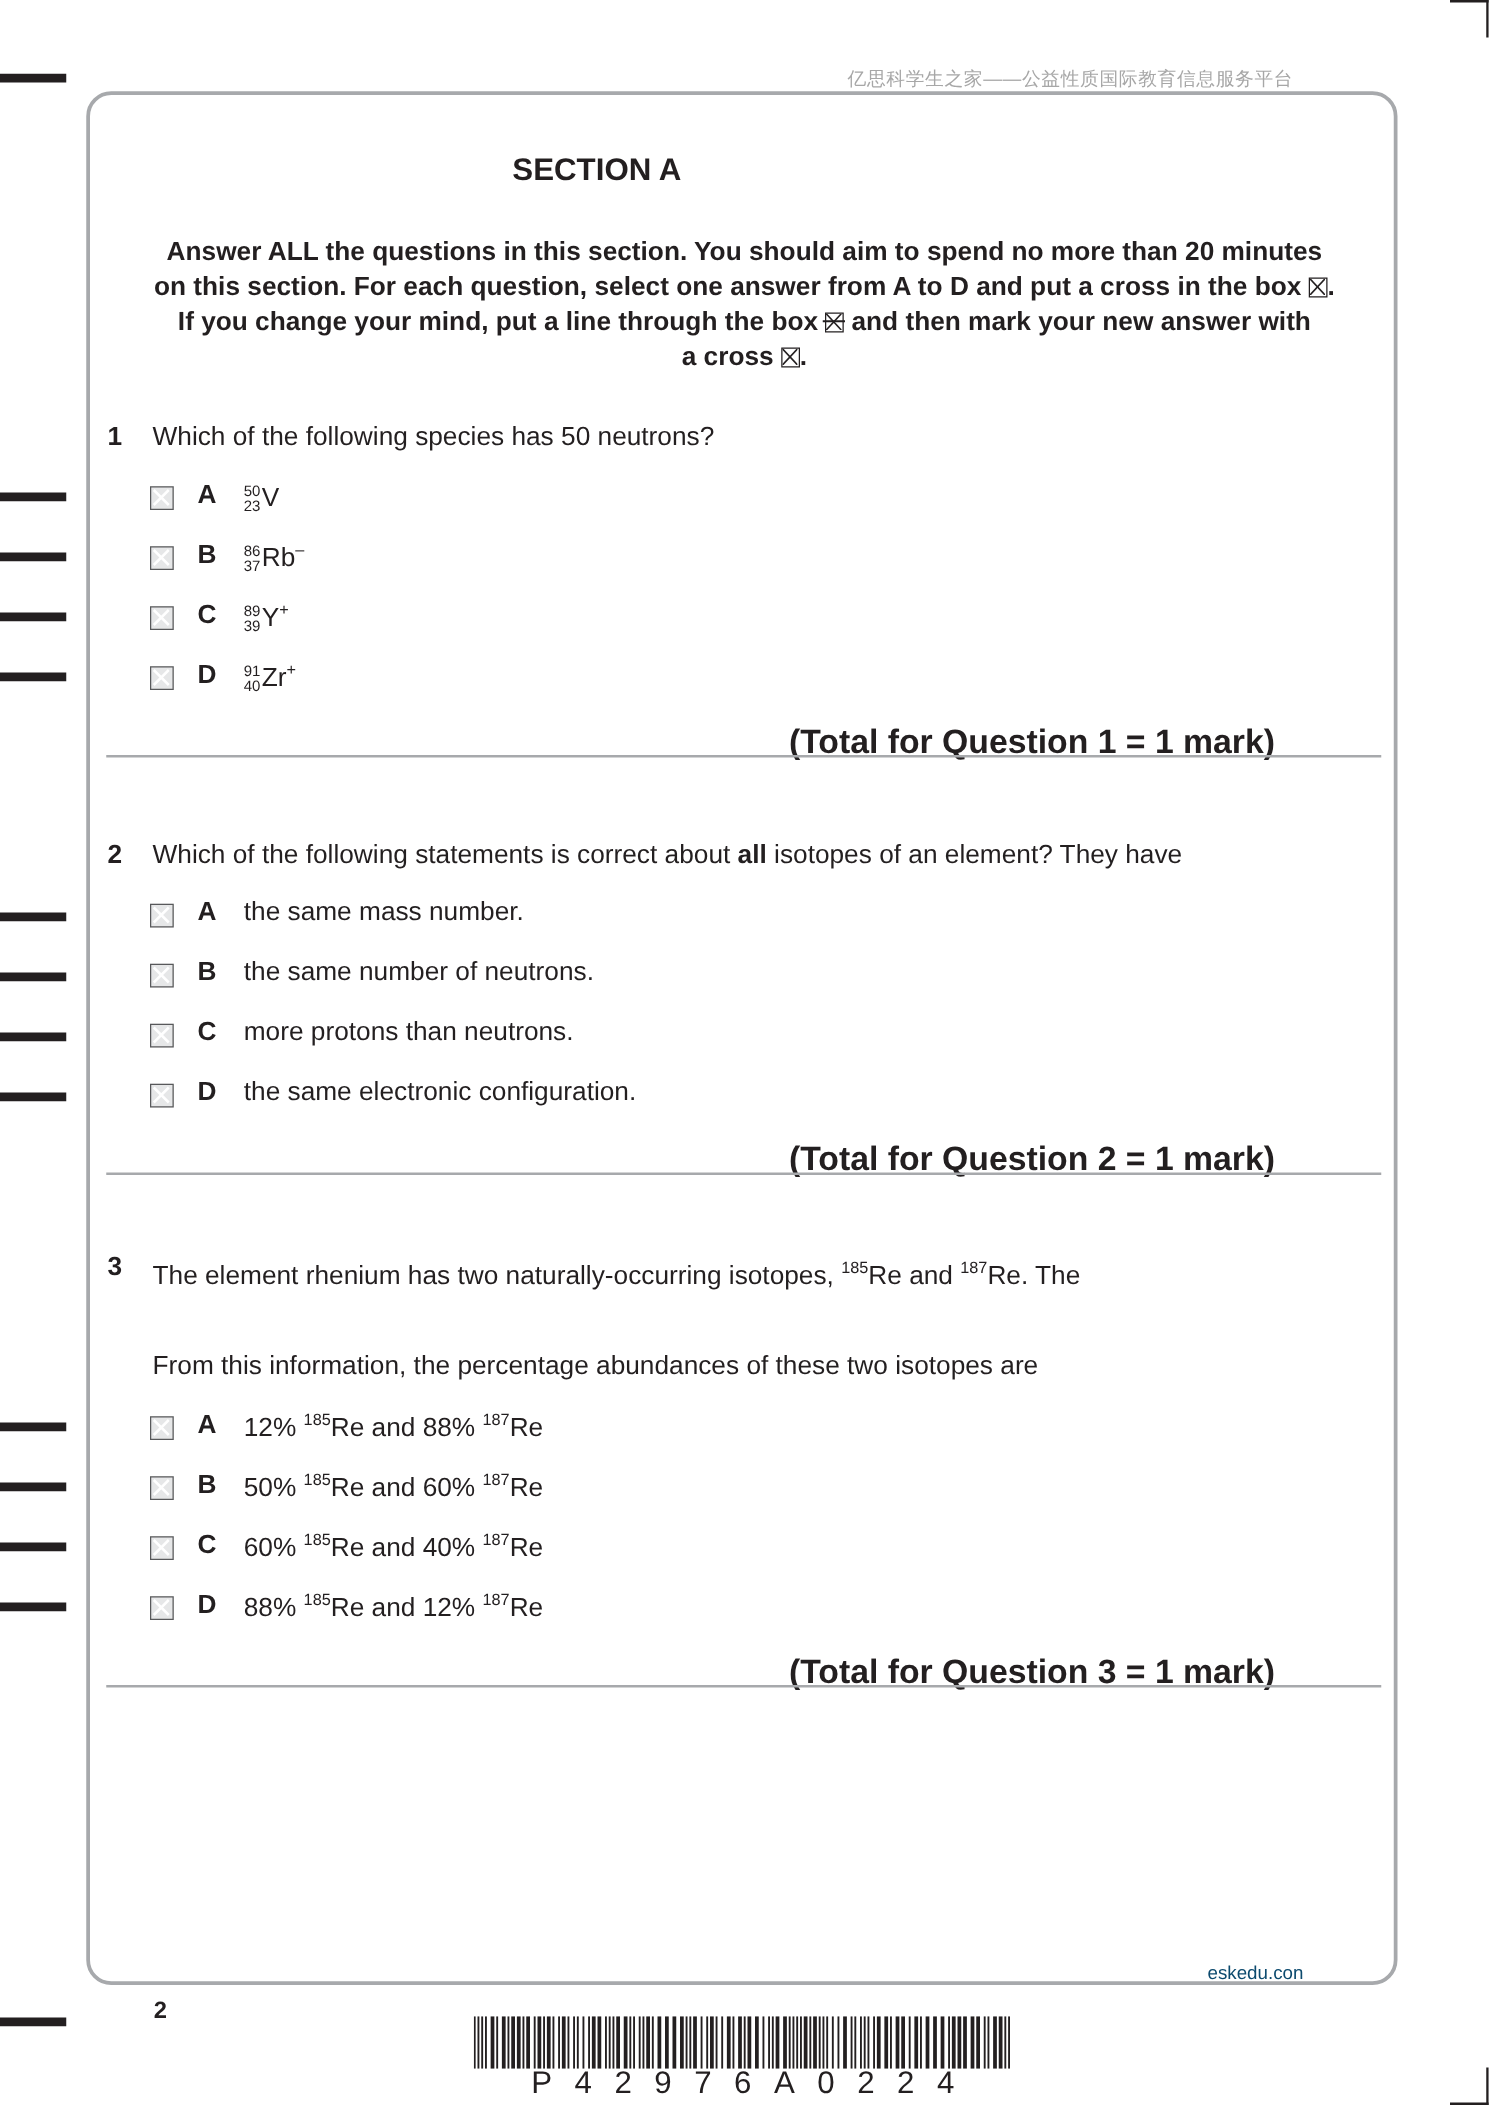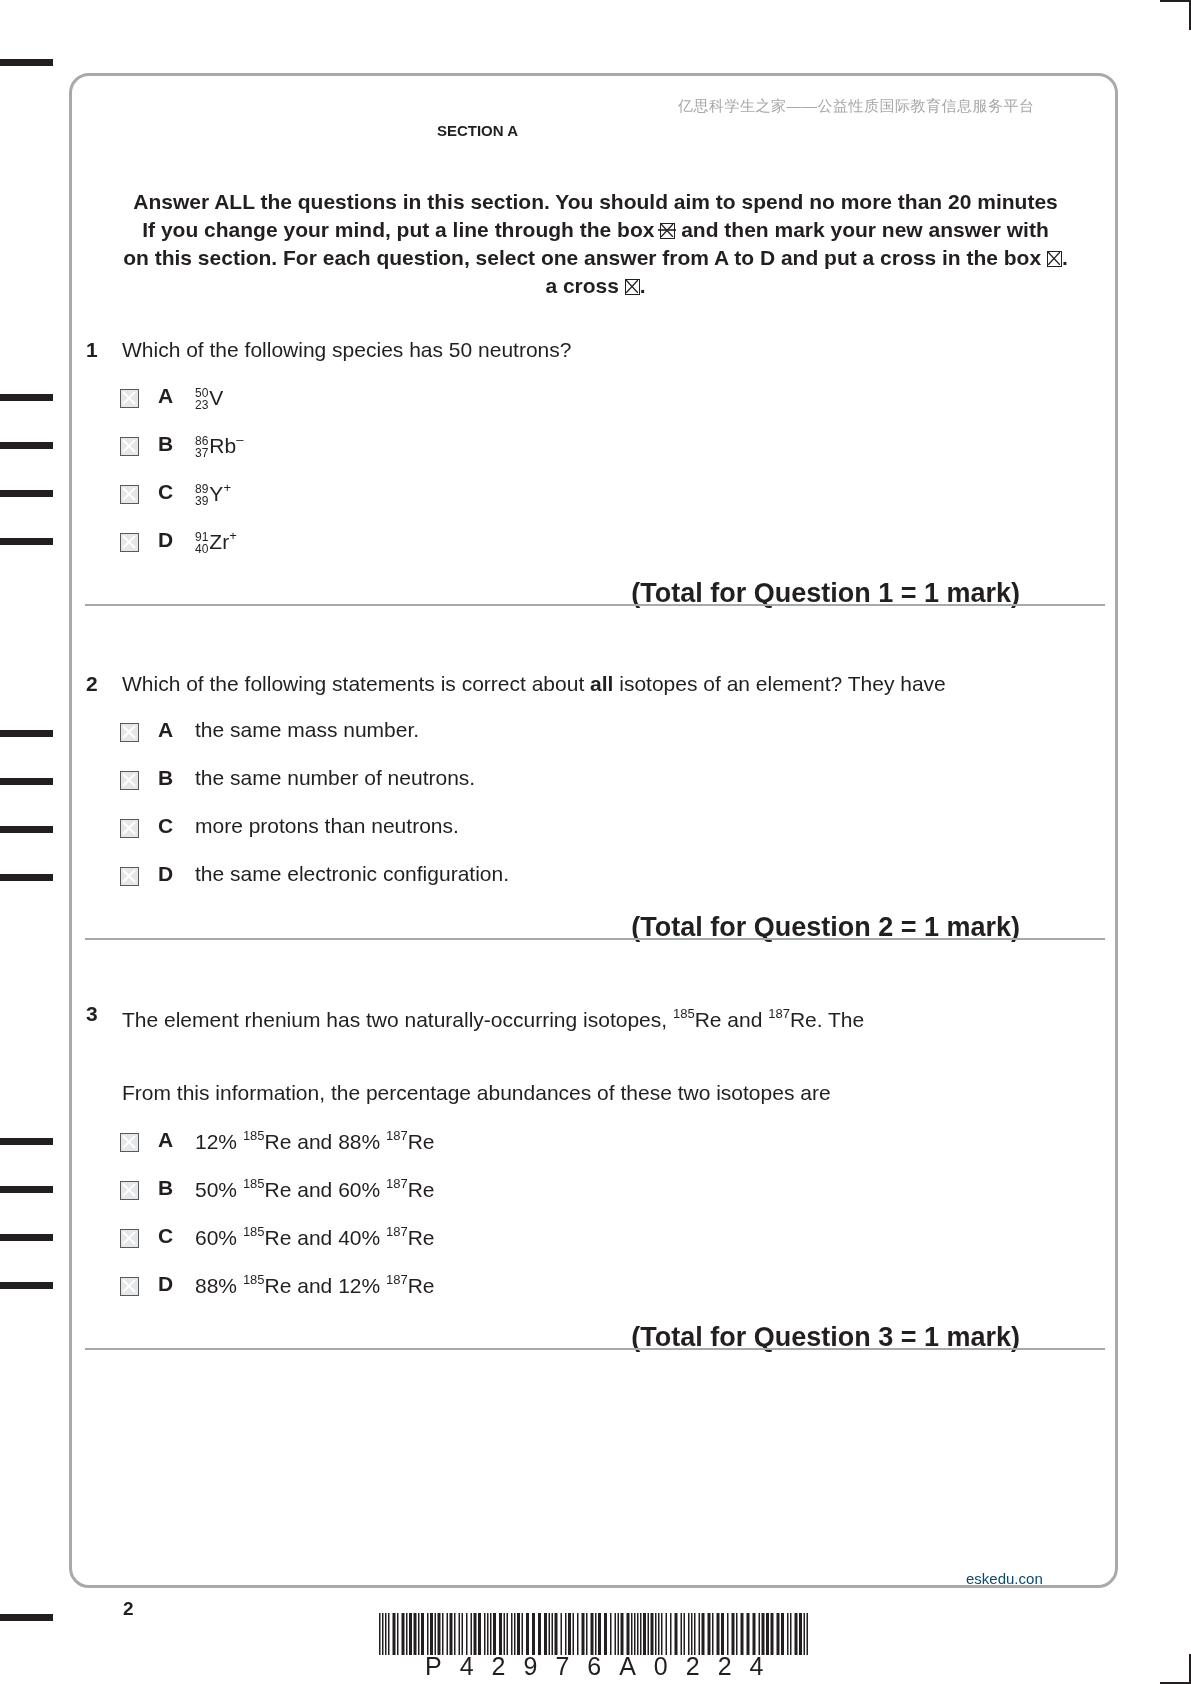--- a/index.html
+++ b/index.html
@@ -1,29 +1,29 @@
 <!DOCTYPE html>
 <html><head>
   <meta charset="utf-8">
   <style>
     html, body { margin: 0; padding: 0; background: #ffffff; }
     body { width: 1191px; height: 1684px; position: relative; overflow: hidden;
            font-family: "Liberation Sans", sans-serif; color: #231f20; }
     .frame { position: absolute; left: 69px; top: 73px; width: 1049px; height: 1515px;
              border: 3px solid #a7a9ac; border-radius: 20px; box-sizing: border-box; }
-    .watermark-top { position: absolute; left: 678px; top: 54px; font-size: 15px; color: #a7a7a7; letter-spacing: 0.5px; margin-top: 43px; }
+    .watermark-top { position: absolute; left: 678px; top: 54px; font-size: 15px; color: #a7a7a7; letter-spacing: 0.5px; }
     .watermark-bottom { position: absolute; left: 966px; top: 1570px; font-size: 15px; color: #0c4a6e; }
     .margin-mark { position: absolute; left: 0; width: 53px; height: 7px; background: #231f20; }
     .corner-tr-h { position: absolute; left: 1160px; top: 0; width: 31px; height: 2px; background: #231f20; }
     .corner-tr-v { position: absolute; left: 1189px; top: 0; width: 2px; height: 30px; background: #231f20; }
     .corner-br-h { position: absolute; left: 1160px; top: 1682px; width: 31px; height: 2px; background: #231f20; }
     .corner-br-v { position: absolute; left: 1189px; top: 1654px; width: 2px; height: 30px; background: #231f20; }
 
     .section-title { position: absolute; left: 0; width: 955px; top: 122px; text-align: center;
-                     font-weight: bold; font-size: 15px; }
+                     font-weight: bold; font-size: 25px; }
     .instructions { position: absolute; left: 88px; width: 1015px; top: 188px; text-align: center;
                     font-weight: bold; font-size: 21px; line-height: 28px; }
     .xbox { display: inline-block; width: 15px; height: 16px; border: 1.5px solid #231f20;
             position: relative; vertical-align: -2px; box-sizing: border-box; }
     .xbox svg { position: absolute; left: 0; top: 0; }
 
     .qnum { position: absolute; left: 86px; font-weight: bold; font-size: 21px; }
     .qtext { position: absolute; left: 122px; font-size: 21px; line-height: 28px; }
     .opt { position: absolute; left: 120px; height: 28px; font-size: 21px; }
     .opt .box { position: absolute; left: 0; top: 5px; width: 19px; height: 19px; border: 1.5px solid #58595b;
@@ -66,32 +66,32 @@
 <div class="margin-mark" style="top:1138px"></div>
 <div class="margin-mark" style="top:1186px"></div>
 <div class="margin-mark" style="top:1234px"></div>
 <div class="margin-mark" style="top:1282px"></div>
 <div class="margin-mark" style="top:1614px"></div>
 
 <div class="section-title">SECTION A</div>
 
 <div class="instructions">
   <div><span>Answer ALL the questions in this section.   You should aim to spend no more than 20 minutes</span></div>
+  <div><span>on this section.   For each question, select one answer from A to D and put a cross in the box</span>
+    <span class="xbox"><svg width="12" height="13">
+          <line x1="0" y1="0" x2="12" y2="13" stroke="#231f20" stroke-width="1.3"></line>
+          <line x1="12" y1="0" x2="0" y2="13" stroke="#231f20" stroke-width="1.3"></line>
+        </svg></span>.</div>
   <div><span>If you change your mind, put a line through the box</span>
     <span class="xbox"><svg width="18" height="13" style="left:-3px">
           <line x1="3" y1="0" x2="15" y2="13" stroke="#231f20" stroke-width="1.3"></line>
           <line x1="15" y1="0" x2="3" y2="13" stroke="#231f20" stroke-width="1.3"></line>
           <line x1="0" y1="6" x2="18" y2="6" stroke="#231f20" stroke-width="1.6"></line>
         </svg></span>
     <span>and then mark your new answer with</span></div>
-  <div><span>on this section.   For each question, select one answer from A to D and put a cross in the box</span>
-    <span class="xbox"><svg width="12" height="13">
-          <line x1="0" y1="0" x2="12" y2="13" stroke="#231f20" stroke-width="1.3"></line>
-          <line x1="12" y1="0" x2="0" y2="13" stroke="#231f20" stroke-width="1.3"></line>
-        </svg></span>.</div>
   <div><span>a cross</span>
     <span class="xbox"><svg width="12" height="13">
           <line x1="0" y1="0" x2="12" y2="13" stroke="#231f20" stroke-width="1.3"></line>
           <line x1="12" y1="0" x2="0" y2="13" stroke="#231f20" stroke-width="1.3"></line>
         </svg></span>.</div>
 </div>
 
 <div class="qnum" style="top:338px">1</div>
 <div class="qtext" style="top:336px">Which of the following species has 50 neutrons?</div>
 

